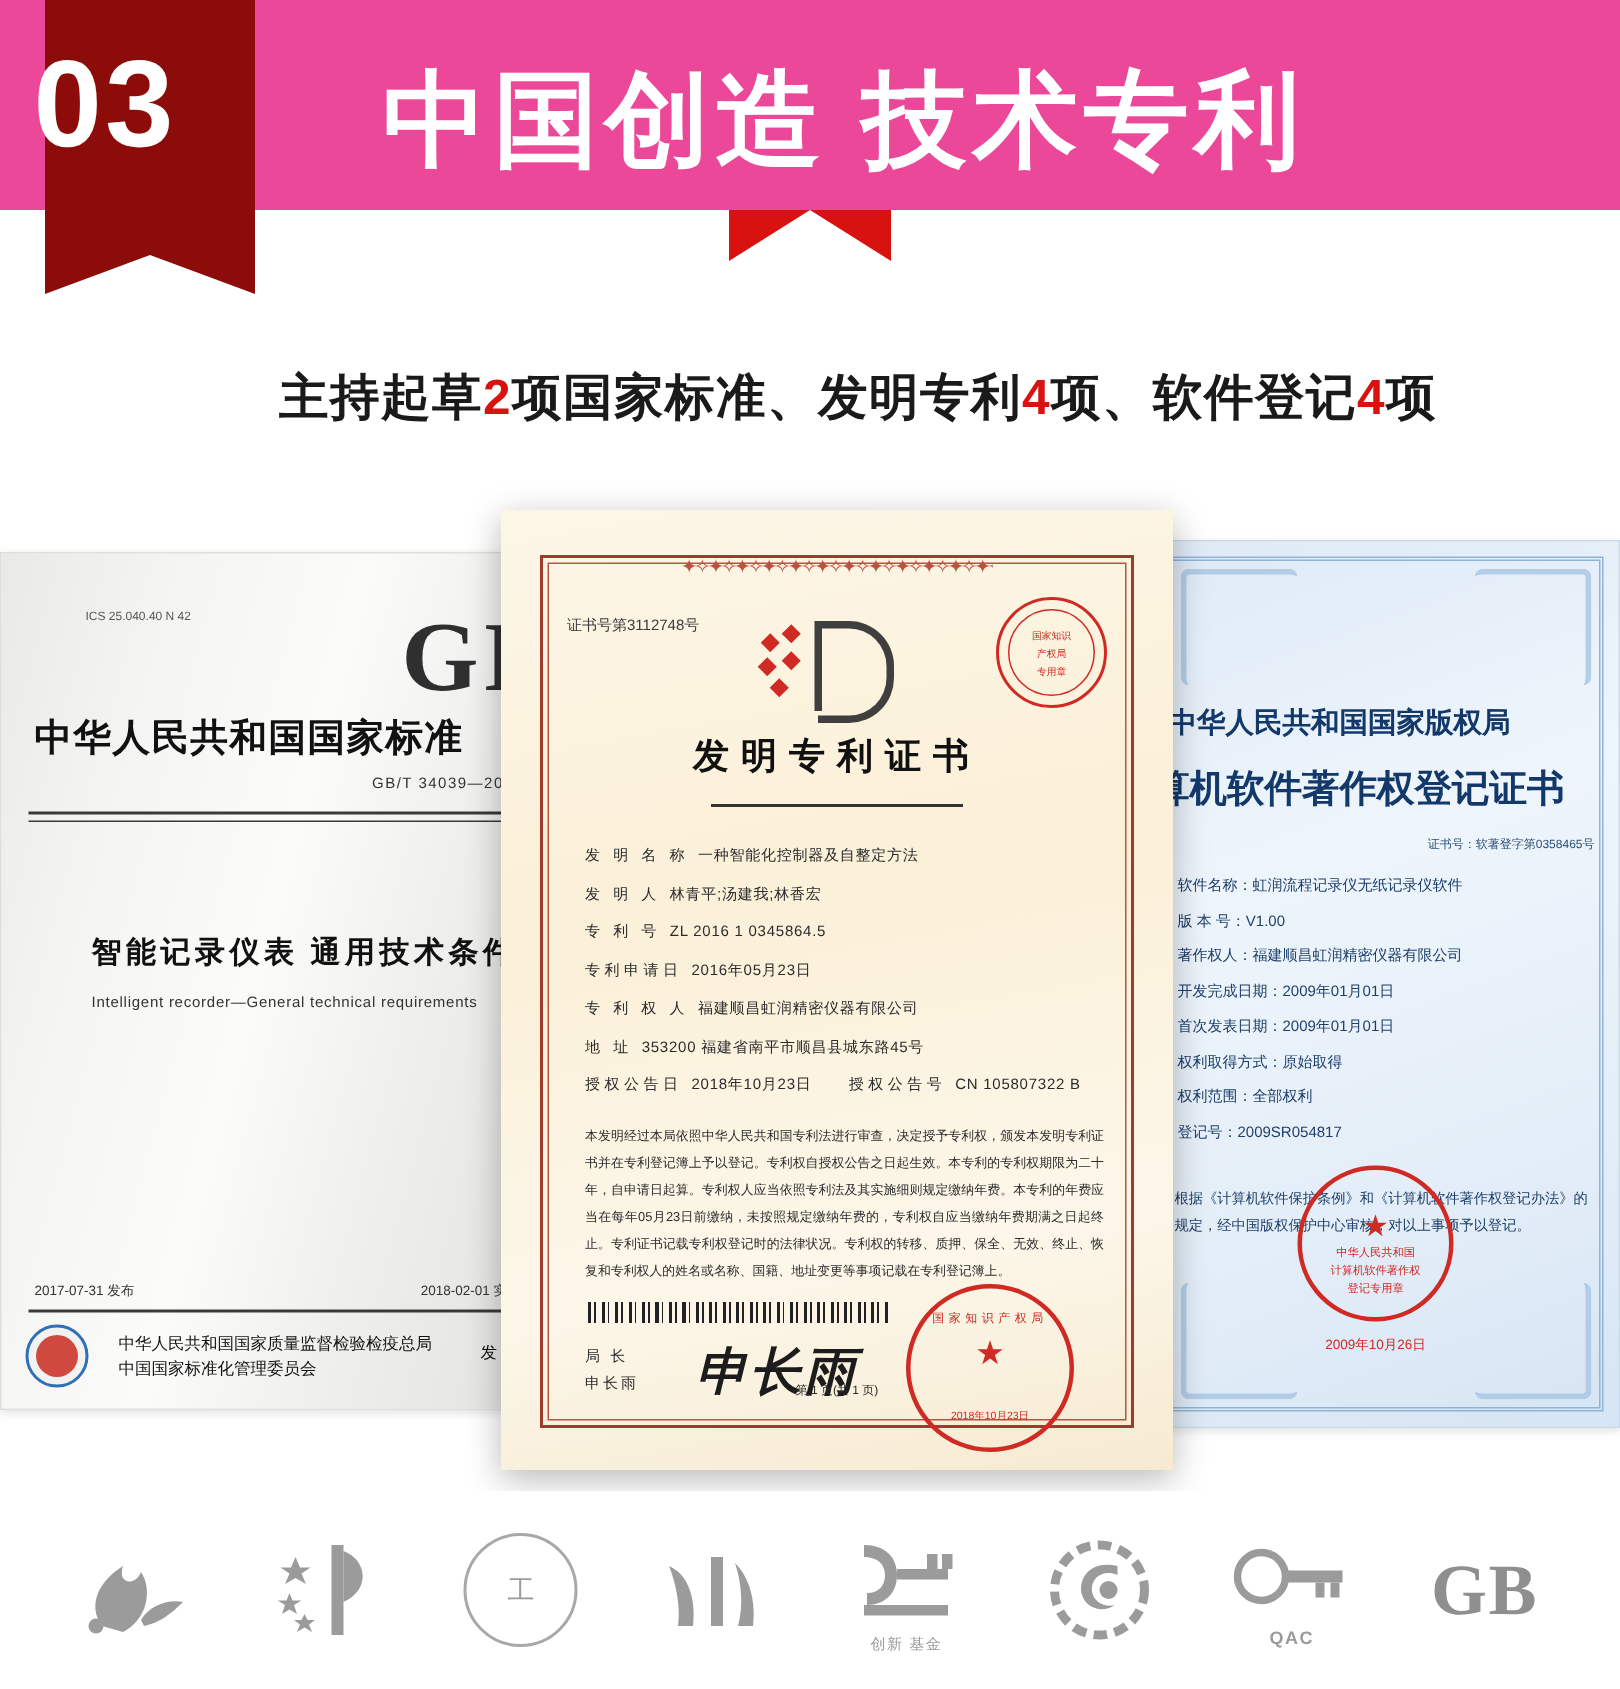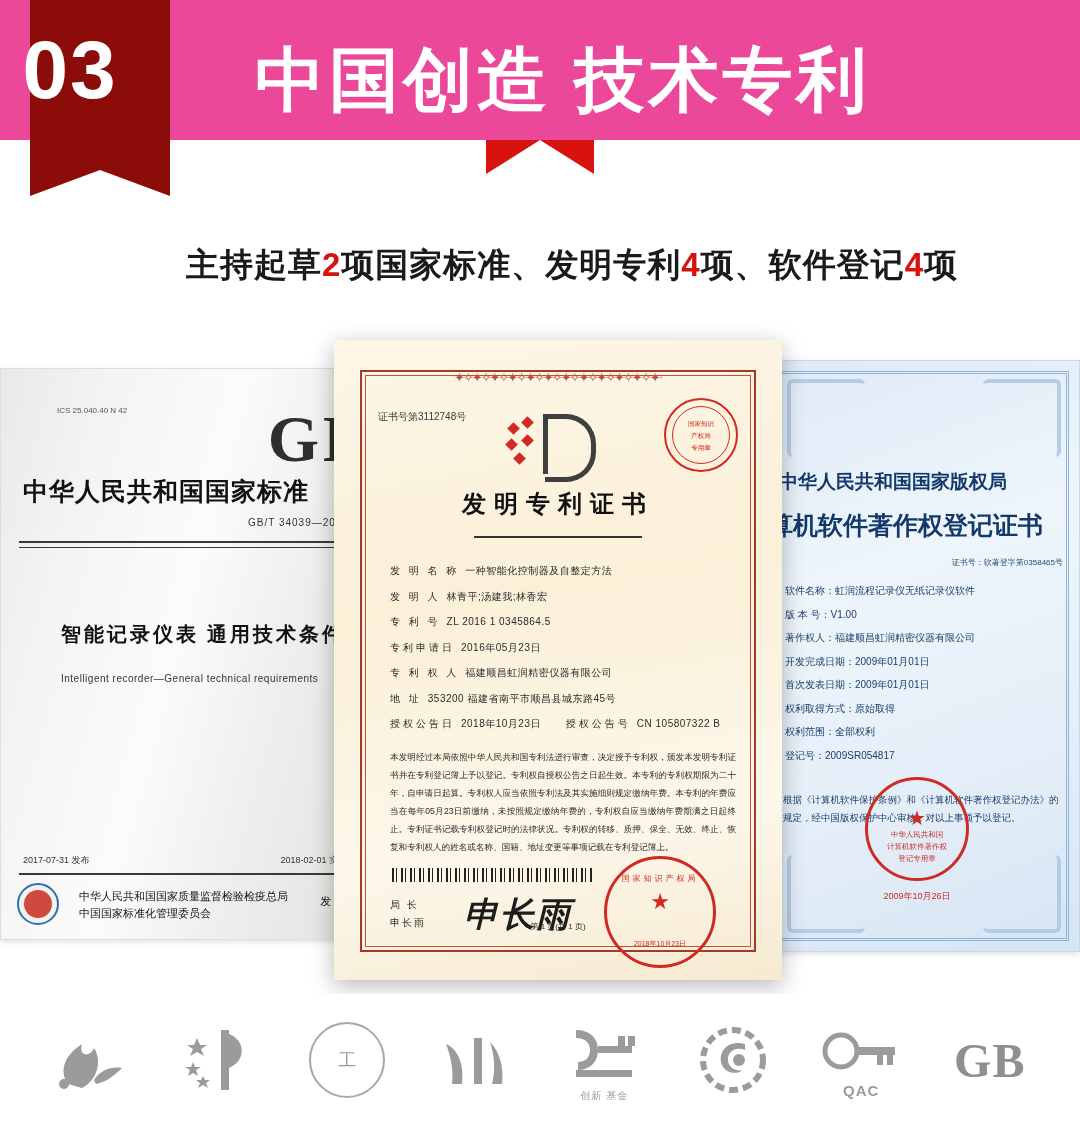--- a/index.html
+++ b/index.html
@@ -136,21 +136,21 @@
   .doc-left .dl-rule.r1 { top: 172px; }
   .doc-left .dl-rule.r2 { top: 178px; height: 1px; }
   .doc-left .dl-name {
     position: absolute; left: 60px; top: 252px;
     font-size: 20px; color: #111; font-weight: bold;
     font-family: "Liberation Serif", serif; letter-spacing: 3px;
     white-space: nowrap;
   }
   .doc-left .dl-name-en {
     position: absolute; left: 60px; top: 294px;
-    font-size: 10px; color: #333; letter-spacing: 0.5px; white-space: nowrap; margin-top: 10px;
+    font-size: 10px; color: #333; letter-spacing: 0.5px; white-space: nowrap;
   }
   .doc-left .dl-date-l {
     position: absolute; left: 22px; bottom: 72px; font-size: 9px; color: #333;
   }
   .doc-left .dl-date-r {
     position: absolute; right: 14px; bottom: 72px; font-size: 9px; color: #333;
   }
   .doc-left .dl-rule-b {
     position: absolute; left: 18px; bottom: 64px; width: 330px; height: 2px; background: #3a3a3a;
   }
@@ -374,21 +374,21 @@
   .logo-item .gb-text {
     font-size: 48px; font-weight: bold; color: #8f8f8f;
     font-family: "Liberation Serif", serif; letter-spacing: 1px;
   }
   .logo-item .caption {
     position: absolute; bottom: 2px; left: 0; right: 0; text-align: center;
     font-size: 10px; color: #9b9b9b; letter-spacing: 1px;
   }
   .logo-item .qac {
     position: absolute; bottom: 6px; left: 0; right: 0; text-align: center;
-    font-size: 15px; color: #9b9b9b; font-weight: bold; letter-spacing: 1px;
+    font-size: 12px; color: #9b9b9b; font-weight: bold; letter-spacing: 1px;
   }
   .ring-logo {
     width: 76px; height: 76px; border-radius: 50%;
     border: 2px solid #a8a8a8; box-sizing: border-box;
     position: relative;
   }
   .ring-logo .inner-txt {
     position: absolute; left: 0; right: 0; top: 24px; text-align: center;
     font-size: 18px; color: #9b9b9b; font-family: "Liberation Serif", serif;
   }

